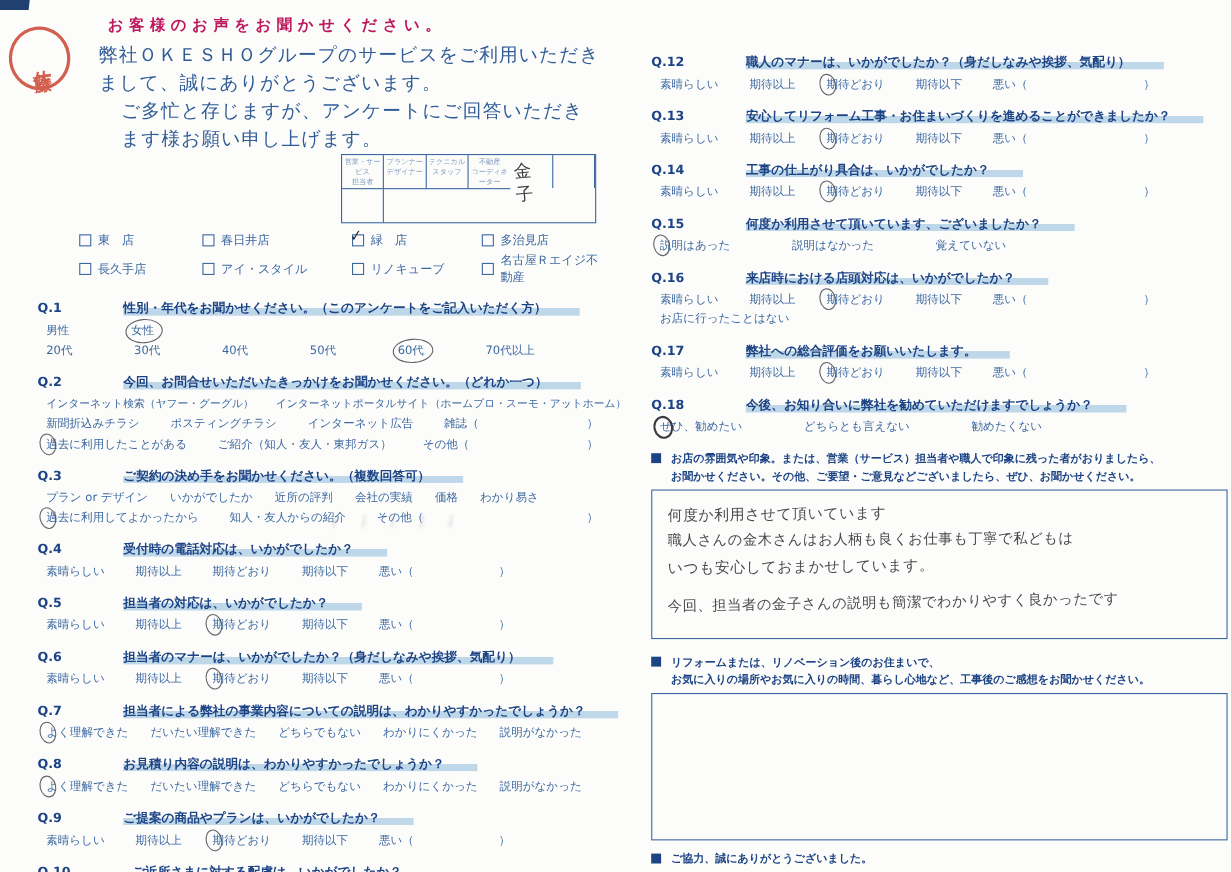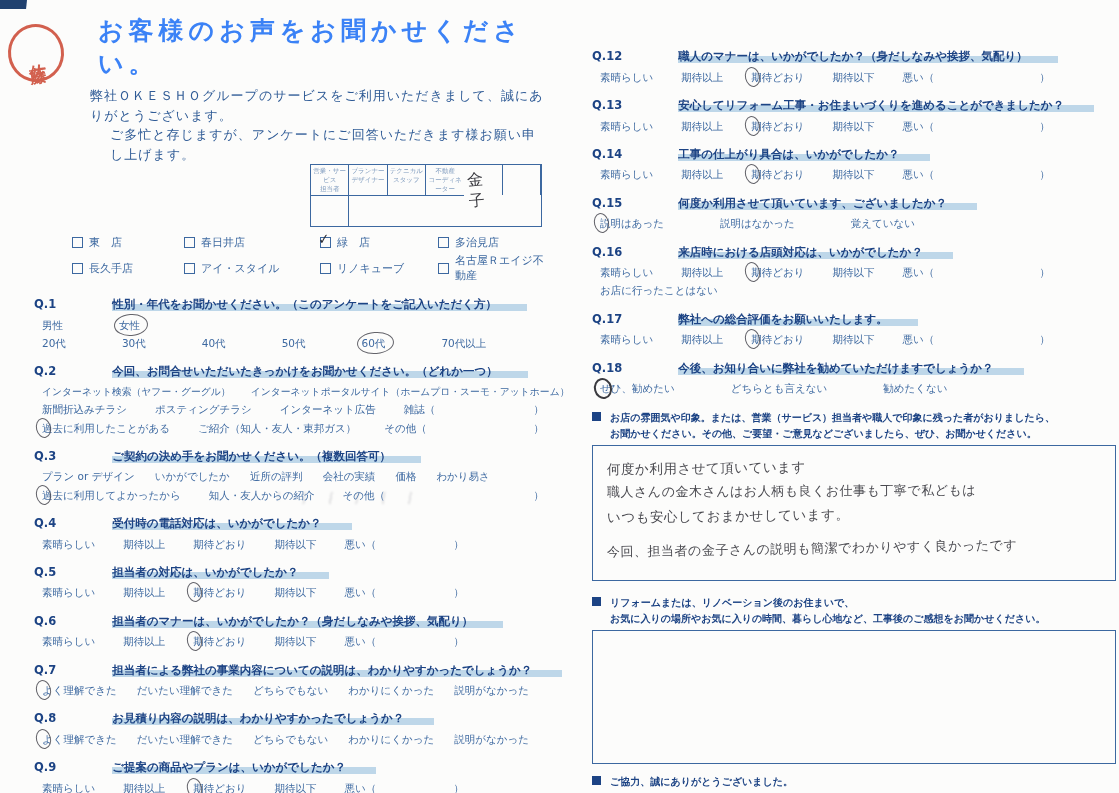--- a/index.html
+++ b/index.html
@@ -15,22 +15,22 @@
   .col-left{position:absolute;left:34px;top:0;width:514px;}
   .col-right{position:absolute;left:592px;top:0;width:524px;padding-top:48px;box-sizing:border-box;}
 
   
   .stamp{
     position:absolute;left:8px;top:24px;width:50px;height:52px;border:3px solid #cd4b37;border-radius:50%;
     color:#cd4b37;display:flex;align-items:center;justify-content:center;
     writing-mode:vertical-rl;font-size:17px;font-weight:bold;letter-spacing:2px;
     transform:rotate(-8deg);opacity:.88;
   }
-  .form-title{margin:14px 0 6px 64px;font-size:25px;font-weight:bold;letter-spacing:5px;color:#3b82f6;}
-  .greeting{color:#2f5b96;font-size:13px;letter-spacing:1px;line-height:1.5;}
+  .form-title{margin:14px 0 6px 64px;font-size:14px;font-weight:bold;letter-spacing:5px;color:#be185d;}
+  .greeting{color:#2f5b96;font-size:17px;letter-spacing:1px;line-height:1.5;}
   .greeting.g1{margin-left:56px;}
   .greeting.g2{margin-left:76px;}
 
   
   .staff-table{width:230px;margin:0 6px 0 auto;border:1.2px solid #3c68a0;display:grid;grid-template-columns:repeat(6,1fr);}
   .staff-th{border-right:1px solid #3c68a0;border-bottom:1px solid #3c68a0;padding:2px 1px;text-align:center;
     font-size:6.5px;line-height:1.35;color:#7c99bd;}
   .staff-td{border-right:1px solid #3c68a0;height:30px;position:relative;}
   .staff-th:nth-child(4),.staff-td:last-child{border-right:none;}
   .handwritten-name{position:absolute;left:4px;top:4px;font-size:16px;color:#3b3b41;transform:rotate(-5deg);letter-spacing:1px;}

